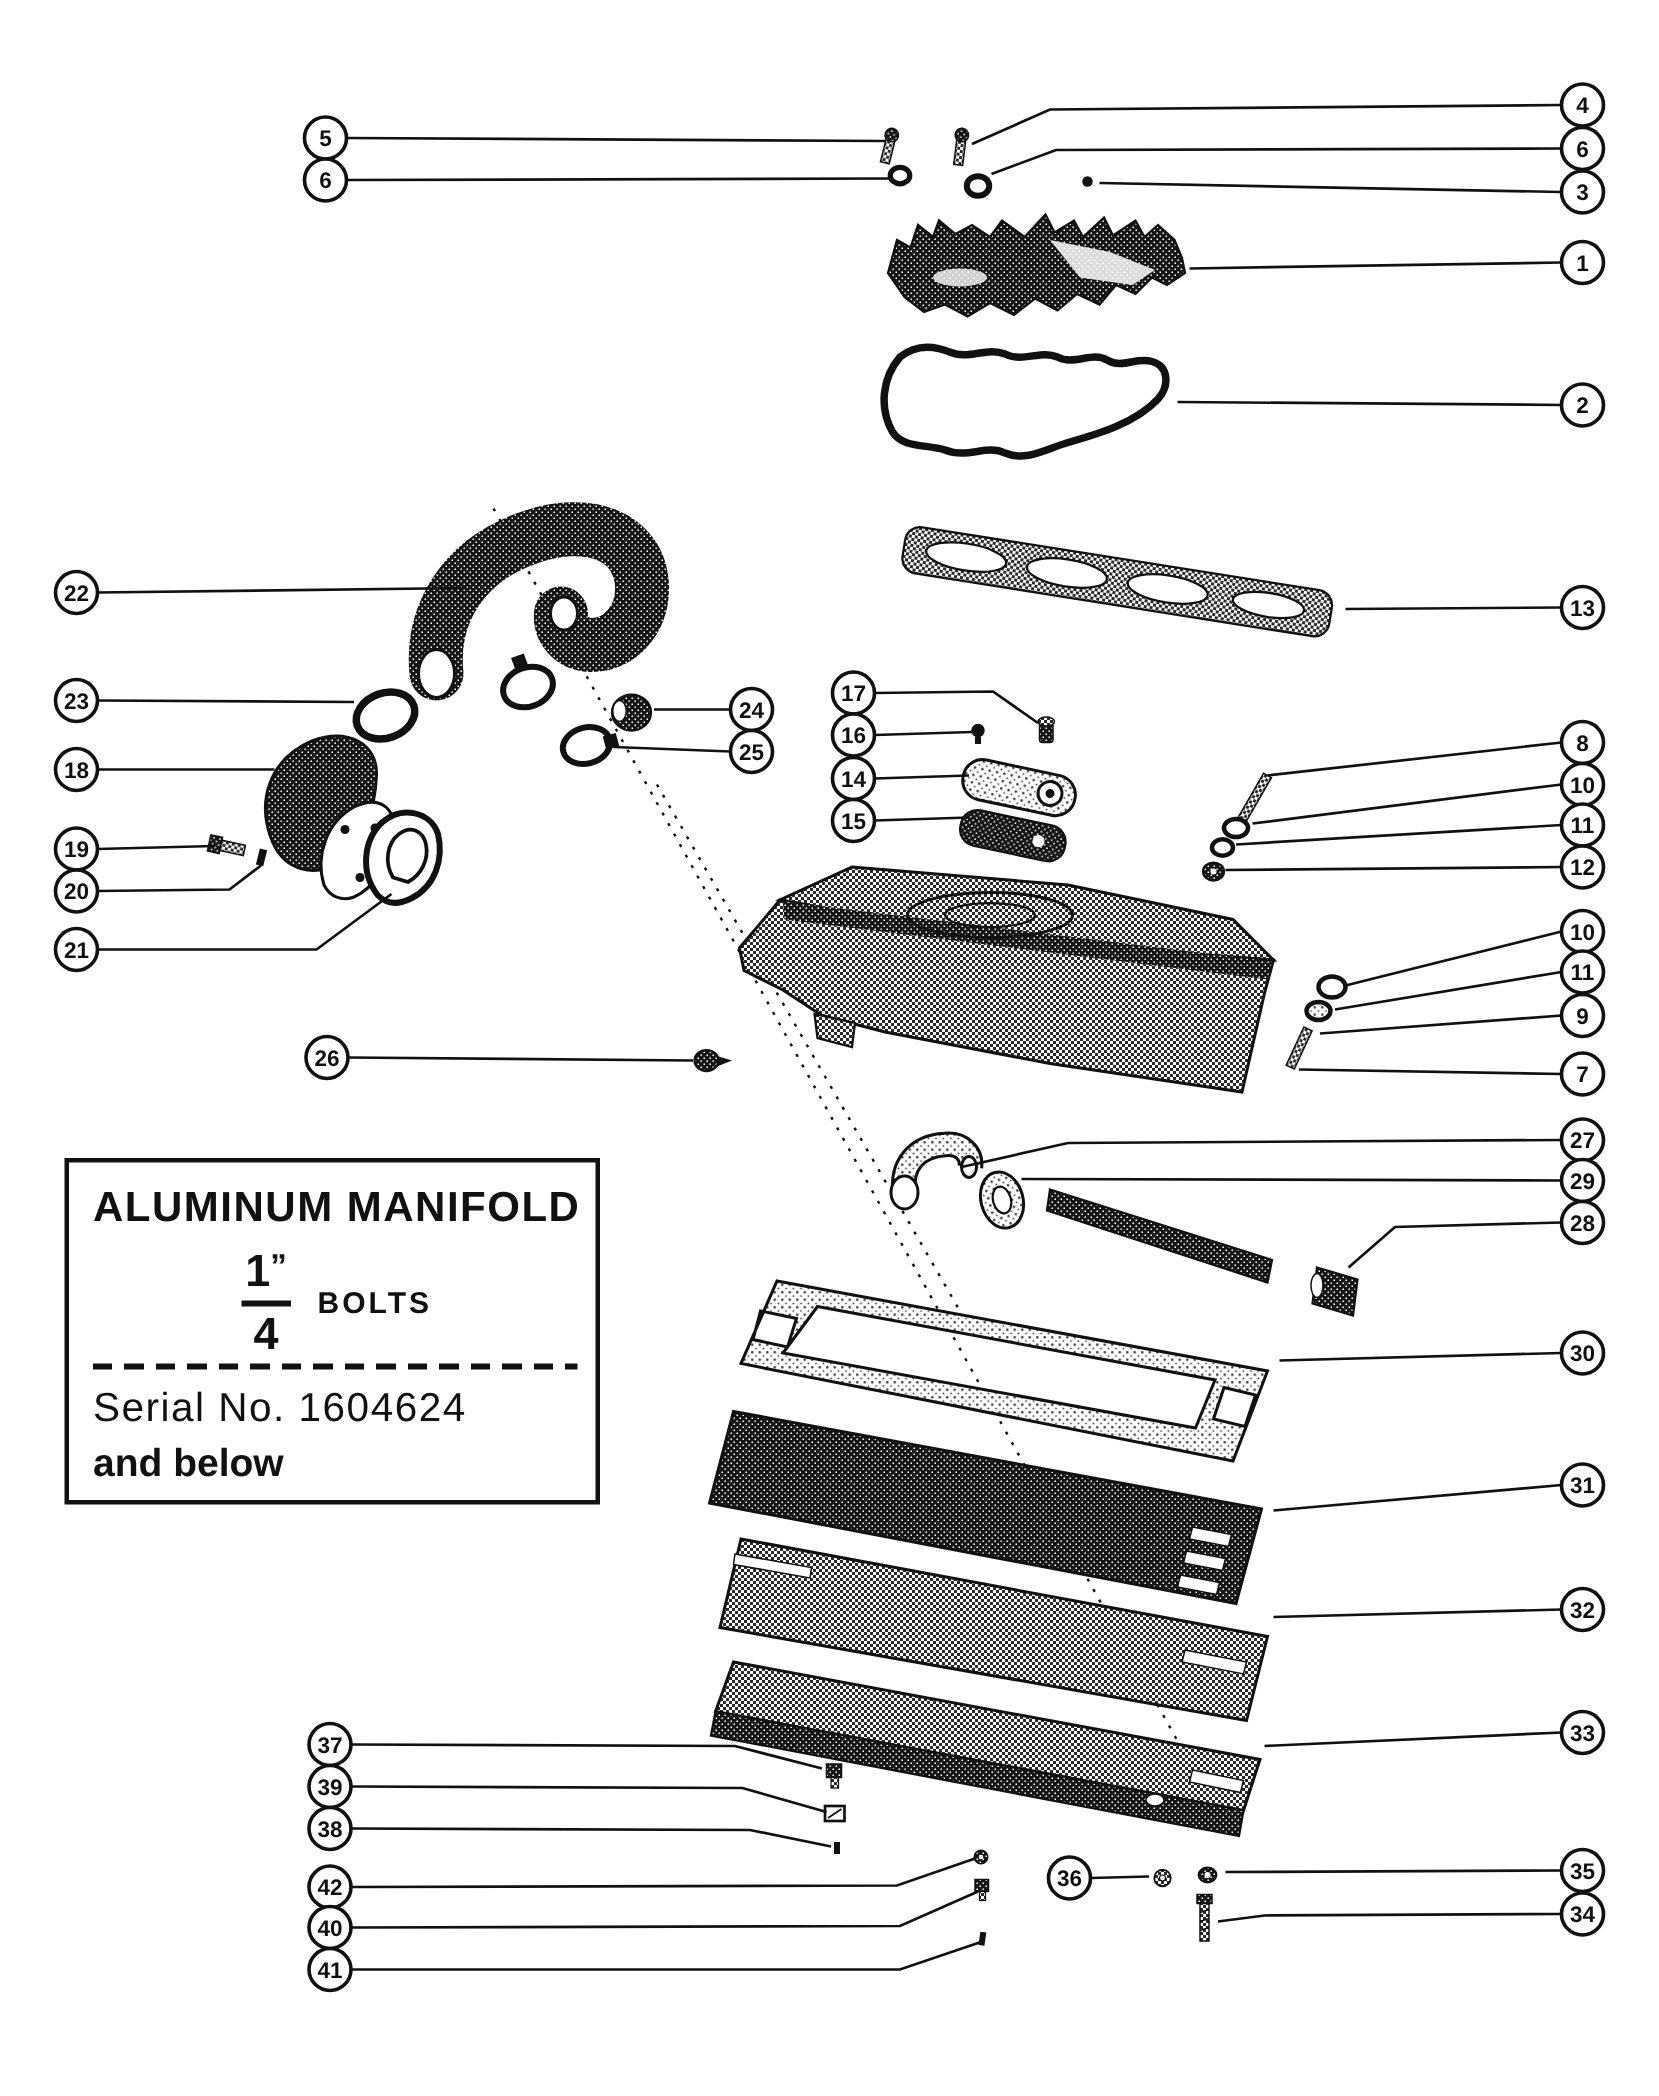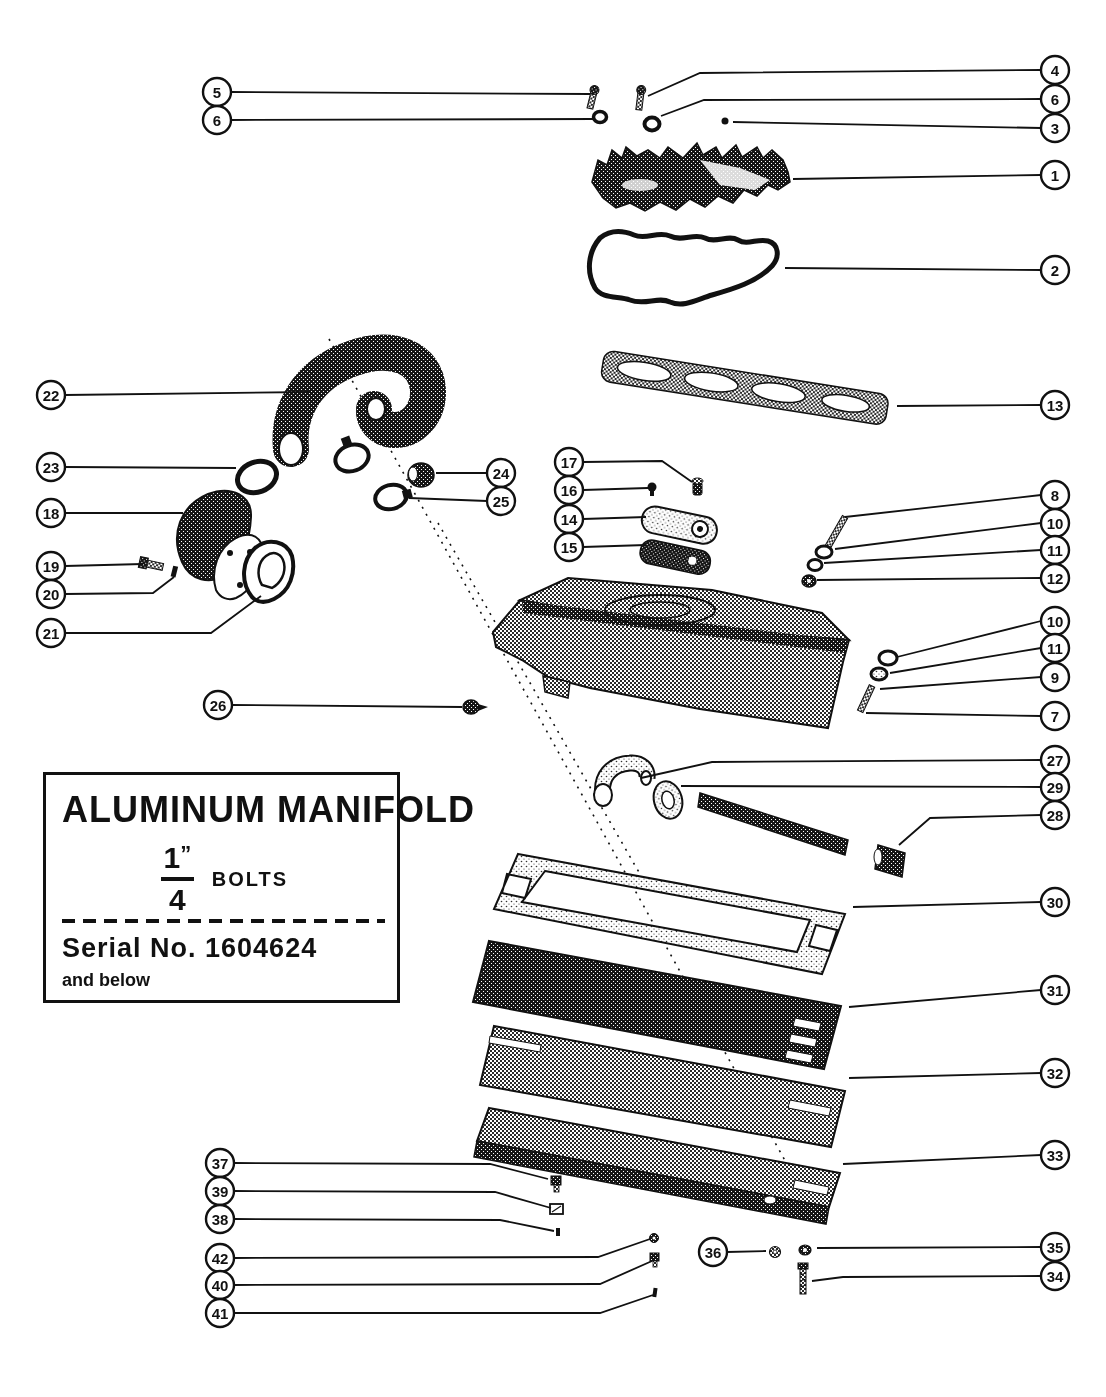--- a/index.html
+++ b/index.html
@@ -5,30 +5,30 @@
   html,body{margin:0;padding:0;background:#fff;}
   body{width:1106px;height:1397px;position:relative;font-family:"Liberation Sans",sans-serif;color:#111;overflow:hidden;}
   .stage{position:absolute;left:0;top:0;width:1106px;height:1397px;background:#fff;}
   svg{position:absolute;left:0;top:0;}
   .leader{fill:none;stroke:#111;stroke-width:1.8;}
   .bubble{fill:#fff;stroke:#111;stroke-width:2.4;}
   .bubble-num{font:bold 15px "Liberation Sans",sans-serif;fill:#111;text-anchor:middle;}
   .axis{fill:none;stroke:#111;stroke-width:1.6;stroke-dasharray:2 6;}
   
   .infobox{position:absolute;left:43px;top:772px;width:357px;height:231px;border:3px solid #111;background:#fff;box-sizing:border-box;padding:14px 10px 0 16px;}
-  .ib-title{font-size:36px;font-weight:bold;letter-spacing:1px;white-space:nowrap;}
+  .ib-title{font-size:28px;font-weight:bold;letter-spacing:1px;white-space:nowrap;}
   .ib-bolts{display:flex;align-items:center;justify-content:center;margin-top:10px;gap:18px;height:76px;}
   .frac{display:inline-flex;flex-direction:column;align-items:center;font-size:30px;font-weight:bold;line-height:1;}
   .frac .num{padding:0 2px 4px 2px;}
   .frac .num .pr{font-size:22px;vertical-align:top;}
   .frac .den{border-top:4px solid #111;padding:4px 8px 0 8px;}
   .bolts-word{font-size:20px;font-weight:bold;letter-spacing:2px;}
   .ib-divider{height:4px;margin:2px 2px 10px 0;background:repeating-linear-gradient(90deg,#111 0 13px,transparent 13px 21px);}
-  .ib-serial{font-size:27px;font-weight:bold;letter-spacing:1px;}
-  .ib-serial2{font-size:18px;font-weight:bold;margin-top:6px;}
+  .ib-serial{font-size:27px;font-weight:normal;letter-spacing:1px;}
+  .ib-serial2{font-size:26px;font-weight:bold;margin-top:6px;}
 </style>
 </head>
 <body>
 
 <div class="stage">
 <svg width="1106" height="1397" viewBox="0 0 1106 1397">
   <defs>
     <pattern id="pD" width="4" height="4" patternUnits="userSpaceOnUse">
       <rect width="4" height="4" fill="#161616"></rect>
       <rect x="1" y="1" width="1" height="1" fill="#fff"></rect>

